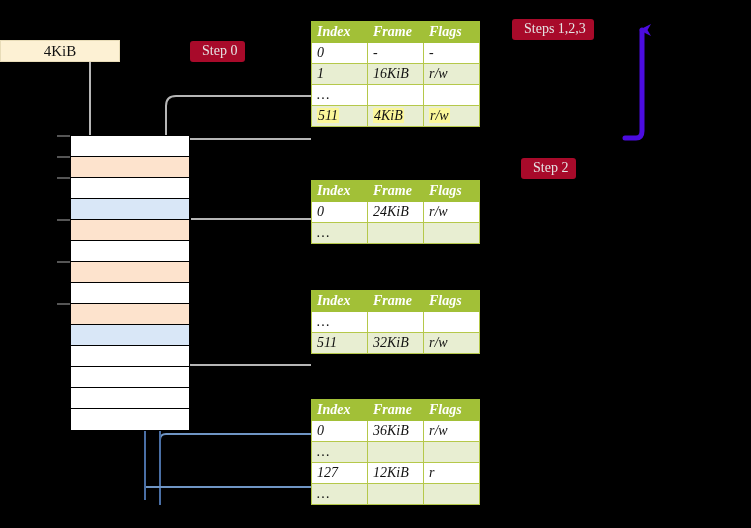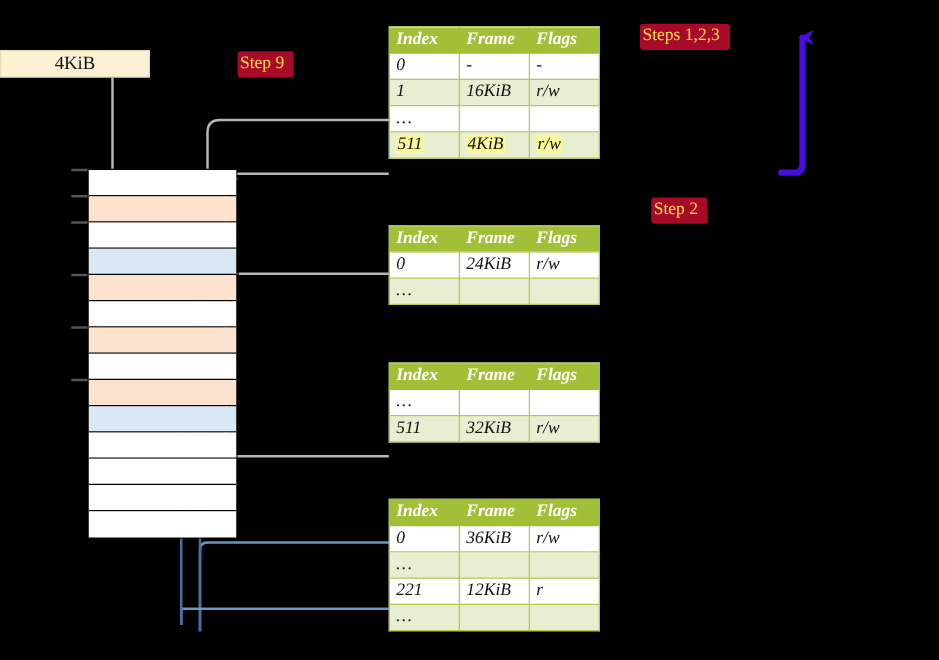--- a/index.html
+++ b/index.html
@@ -38,24 +38,24 @@
     color: #111;
     font-size: 15px;
     text-align: center;
     line-height: 20px;
     box-sizing: border-box;
   }
 
   
   .badge {
     position: absolute;
-    color: #fde047;
+    color: #e5e5e5;
     font-size: 14px;
     line-height: 18px;
-    padding: 1px 8px 2px 2px;
+    padding: 1px 8px 2px 12px;
     border-radius: 3px;
     white-space: nowrap;
     box-sizing: border-box;
   }
   .badge-red    { background: #a80a2a; }
   .badge-purple { background: #6a0dff; }
 
   
   .mem-col {
     position: absolute;
@@ -160,21 +160,21 @@
     <path d="M145,500 L145,332" fill="none" stroke="#4a6fa5" stroke-width="2" marker-end="url(#ah-blue-up)"></path>
 
     <path d="M625,138 L636,138 Q642,138 642,131 L642,30" fill="none" stroke="#4b0ce0" stroke-width="5" stroke-linecap="round" marker-end="url(#ah-purple)"></path>
   </svg>
 
   <div class="size-box" style="left:0px; top:40px; width:120px; height:22px;">
     <span>4KiB</span>
   </div>
 
   <div class="badge badge-red" style="left:190px; top:41px;">
-    <span>Step 9</span>
+    <span>Step 0</span>
   </div>
   <div class="badge badge-red" style="left:512px; top:19px;">
     <span>Steps 1,2,3</span>
   </div>
   <div class="badge badge-red" style="left:521px; top:158px;">
     <span>Step 2</span>
   </div>
 
   <div class="tick" style="top:135px;"></div>
   <div class="tick" style="top:156px;"></div>
@@ -306,21 +306,21 @@
           <td>0</td>
           <td>36KiB</td>
           <td>r/w</td>
         </tr>
         <tr class="alt">
           <td>…</td>
           <td></td>
           <td></td>
         </tr>
         <tr class="plain">
-          <td>221</td>
+          <td>127</td>
           <td>12KiB</td>
           <td>r</td>
         </tr>
         <tr class="alt">
           <td>…</td>
           <td></td>
           <td></td>
         </tr>
       </tbody>
     </table>

